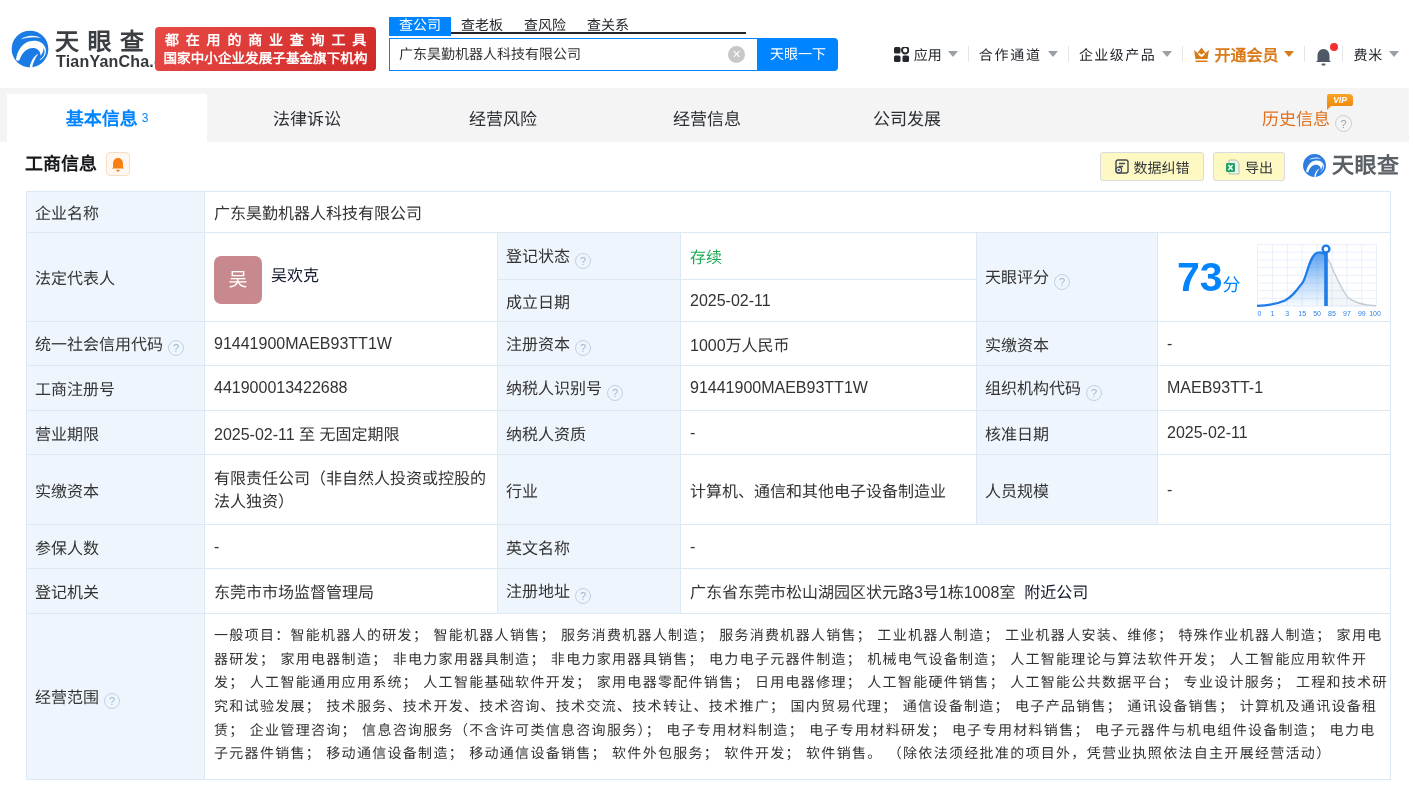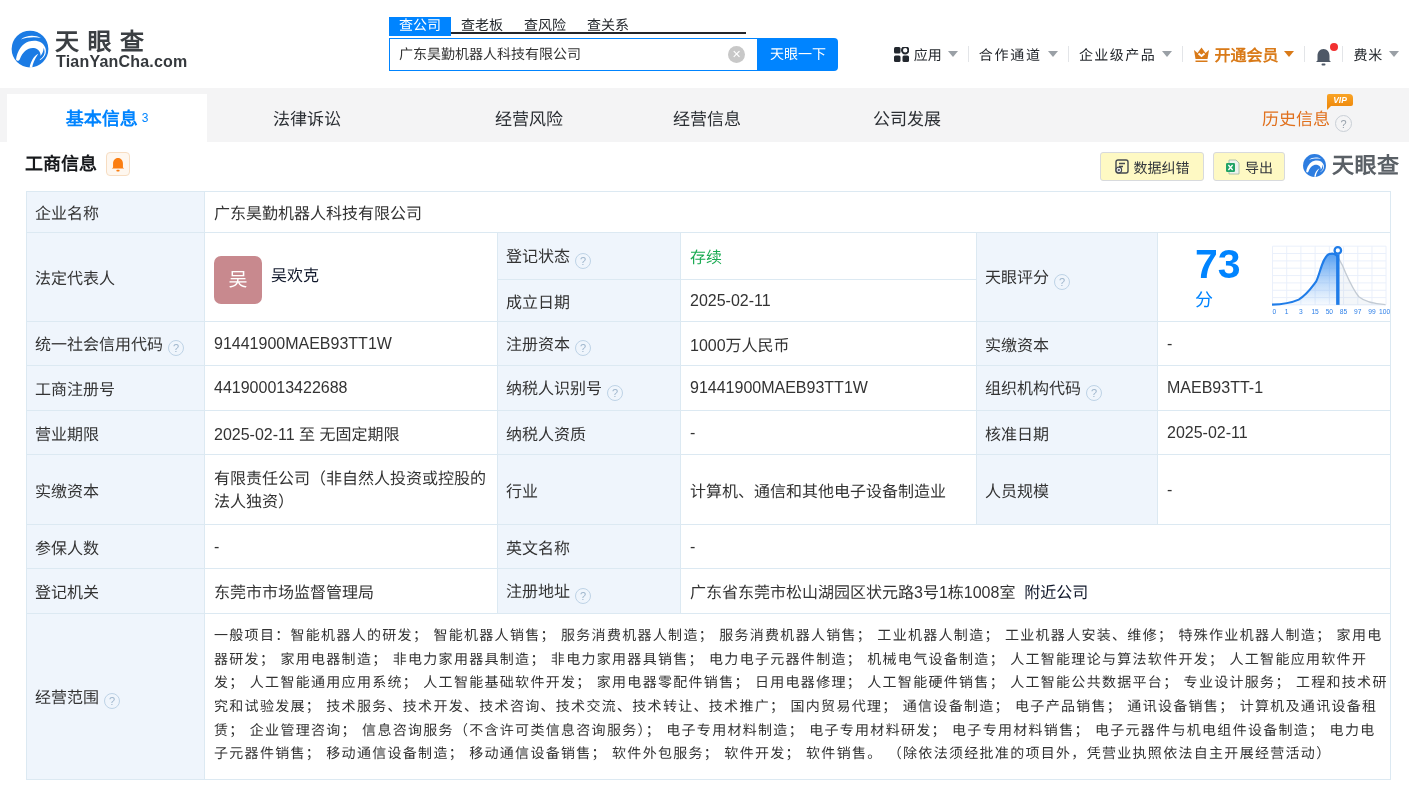--- a/index.html
+++ b/index.html
@@ -67,20 +67,24 @@
 <div id="header">
   <svg id="logo-swirl" viewBox="0 0 48 48">
     <circle cx="24" cy="24" r="21" fill="#1b7be4"></circle>
     <path d="M13.5,13 C19.5,8 30,7.5 36.5,11.5 C30,10 20.5,10.5 13.5,13 Z" fill="#fff"></path>
     <path d="M8,36 C9.5,26 15,18 22.5,15.5 C31.5,12.8 39,16 41.5,22.5 C43.5,28 41,34 35,36.8 C37.5,30.5 35.5,24.8 30,23.2 C23,21.2 15.5,26.5 12.5,35.5 C11.5,38.3 9,38 8,36 Z" fill="#fff"></path>
     <path d="M23.5,45.5 C25,38 28,32.5 33.5,29.5 C29,36 27,41 26.5,45.5 Z" fill="#fff"></path>
     <path d="M32,34.5 C37,32 39.5,28 39.5,22.5 C42.5,28.5 39.5,34.5 33,36.8 Z" fill="#1b7be4"></path>
   </svg>
   <div id="logo-cn">天眼查</div>
   <div id="logo-en">TianYanCha.com</div>
+  <div id="redbox">
+      <div class="l1">都在用的商业查询工具</div>
+      <div class="l2">国家中小企业发展子基金旗下机构</div>
+    </div>
   <div id="stabs"><span class="stab act">查公司</span><span class="stab">查老板</span><span class="stab">查风险</span><span class="stab">查关系</span></div>
   <div id="sinput">广东昊勤机器人科技有限公司</div>
   <div id="sclear">✕</div>
   <div id="sbtn">天眼一下</div>
   <div id="rmenu">
     <svg width="15" height="15" viewBox="0 0 15 15" style="margin-right:5px;">
         <rect x="0" y="0" width="6.5" height="6.5" rx="1.5" fill="#22272e"></rect>
         <circle cx="11.2" cy="3.2" r="3.2" fill="none" stroke="#22272e" stroke-width="2"></circle>
         <rect x="0" y="8.5" width="6.5" height="6.5" rx="1.5" fill="#22272e"></rect>
         <rect x="8.5" y="8.5" width="6.5" height="6.5" rx="1.5" fill="#22272e"></rect>
@@ -110,21 +114,21 @@
     </span>
     <span class="sep"></span>
     <span style="letter-spacing:0.8px;">费米</span>
       <span class="tri"></span>
   </div>
 </div>
 
 <div id="tabbar">
   <div id="tabact">基本信息<sup>3</sup></div>
   <div class="tab" style="left:207px;">法律诉讼</div>
-  <div class="tab" style="left:429px;">经营风险</div>
+  <div class="tab" style="left:403px;">经营风险</div>
   <div class="tab" style="left:607px;">经营信息</div>
   <div class="tab" style="left:807px;">公司发展</div>
   <div class="tab" id="tabhist" style="left:1207px;">历史信息<span class="qmark" style="width:17px;height:17px;line-height:16px;border-color:#c9cfd6;color:#99a2ac;vertical-align:-3px;">?</span></div>
   <div id="vipbadge">VIP</div>
 </div>
 
 <div id="secrow">
   <div id="sectitle">工商信息</div>
   <div id="bellchip">
     <svg width="14" height="15" viewBox="0 0 17 18" style="margin:4px 0 0 4px;display:block;">
@@ -176,21 +180,21 @@
     <td colspan="5">广东昊勤机器人科技有限公司</td>
   </tr>
   <tr style="height:47px;">
     <td class="lb" rowspan="2">法定代表人</td>
     <td rowspan="2"><span id="avatar">吴</span><a class="lnk" href="#">吴欢克</a></td>
     <td class="lb">登记状态<span class="qmark">?</span></td>
     <td><span class="green">存续</span></td>
     <td class="lb" rowspan="2">天眼评分<span class="qmark">?</span></td>
     <td rowspan="2" style="padding:0;">
       <div style="display:flex;align-items:center;">
-        <span style="margin-left:37px;"><span id="score73">73</span><span id="scorefen">分</span></span>
+        <span style="margin-left:19px;"><span id="score73">73</span><span id="scorefen">分</span></span>
         <svg width="124" height="74" viewBox="0 0 124 74" style="margin-left:16px;margin-top:8px;">
           <g stroke="#e9effb" stroke-width="1">
             <path d="M0.5,0.5 H119.5 M0.5,8.2 H119.5 M0.5,15.9 H119.5 M0.5,23.6 H119.5 M0.5,31.3 H119.5 M0.5,39 H119.5 M0.5,46.7 H119.5 M0.5,54.4 H119.5 M0.5,62 H119.5"></path>
             <path d="M0.5,0.5 V62 M15.4,0.5 V62 M30.3,0.5 V62 M45.2,0.5 V62 M60.1,0.5 V62 M75,0.5 V62 M89.9,0.5 V62 M104.8,0.5 V62 M119.5,0.5 V62"></path>
           </g>
           <defs>
             <linearGradient id="cg" x1="0" y1="0" x2="0" y2="1">
               <stop offset="0" stop-color="#4495f0" stop-opacity="0.9"></stop>
               <stop offset="0.55" stop-color="#4495f0" stop-opacity="0.35"></stop>
               <stop offset="1" stop-color="#4495f0" stop-opacity="0.04"></stop>

